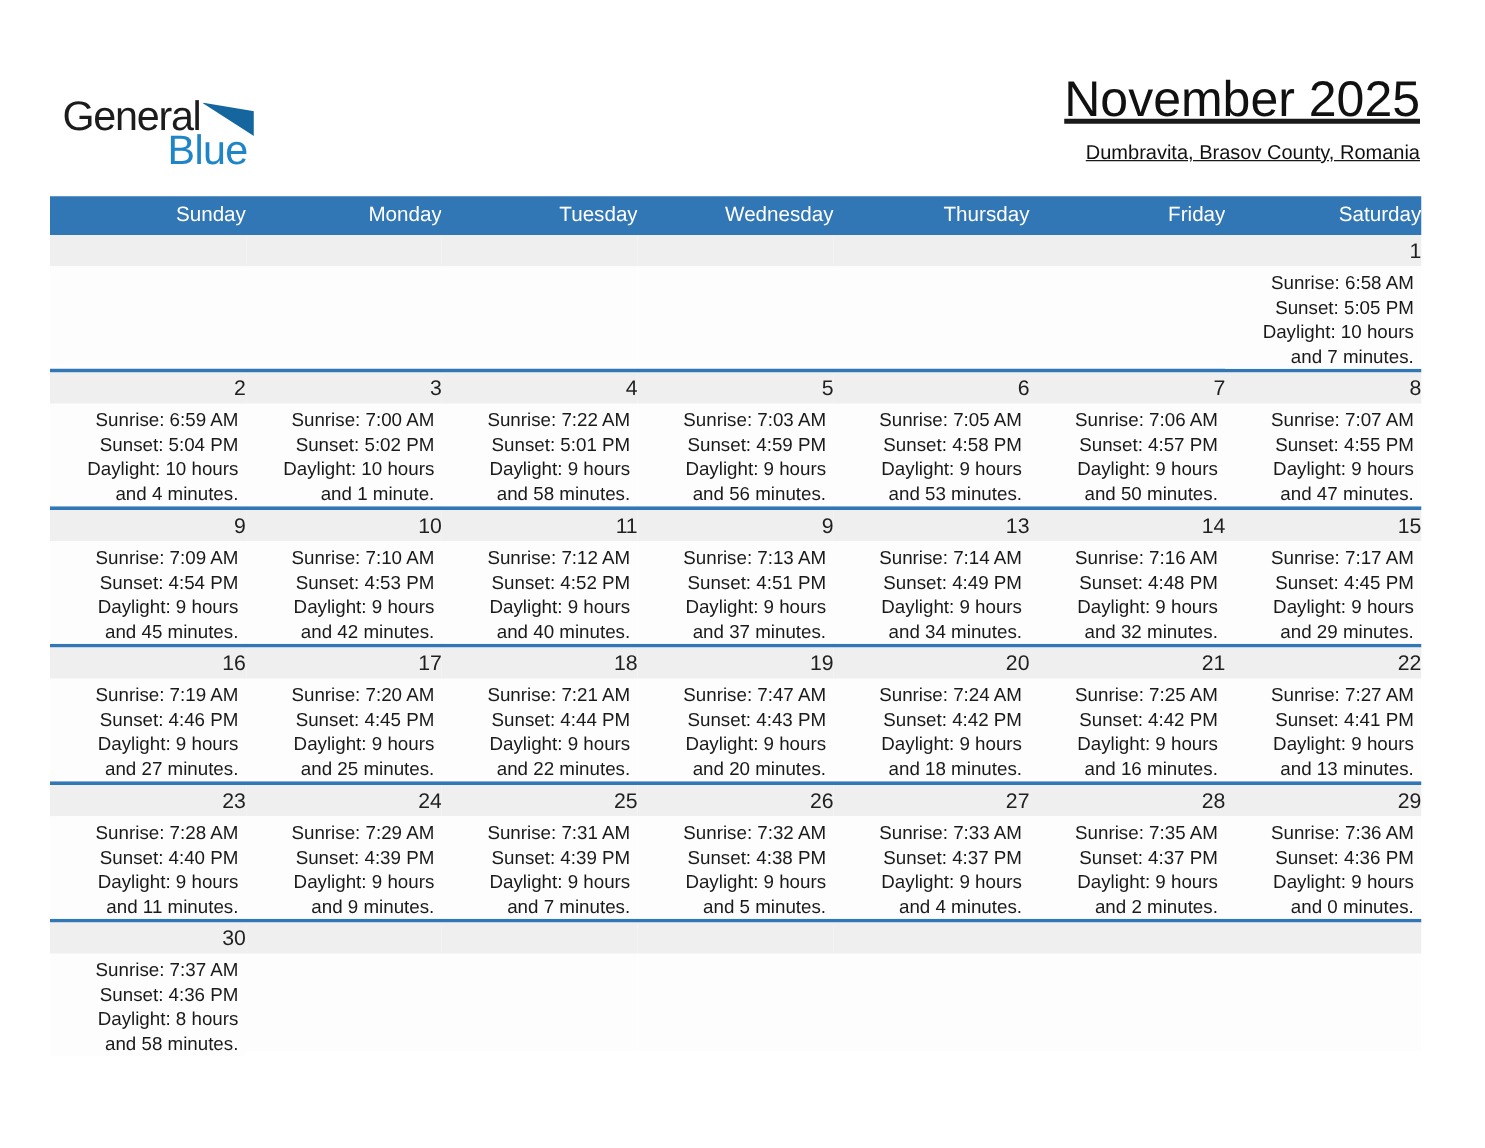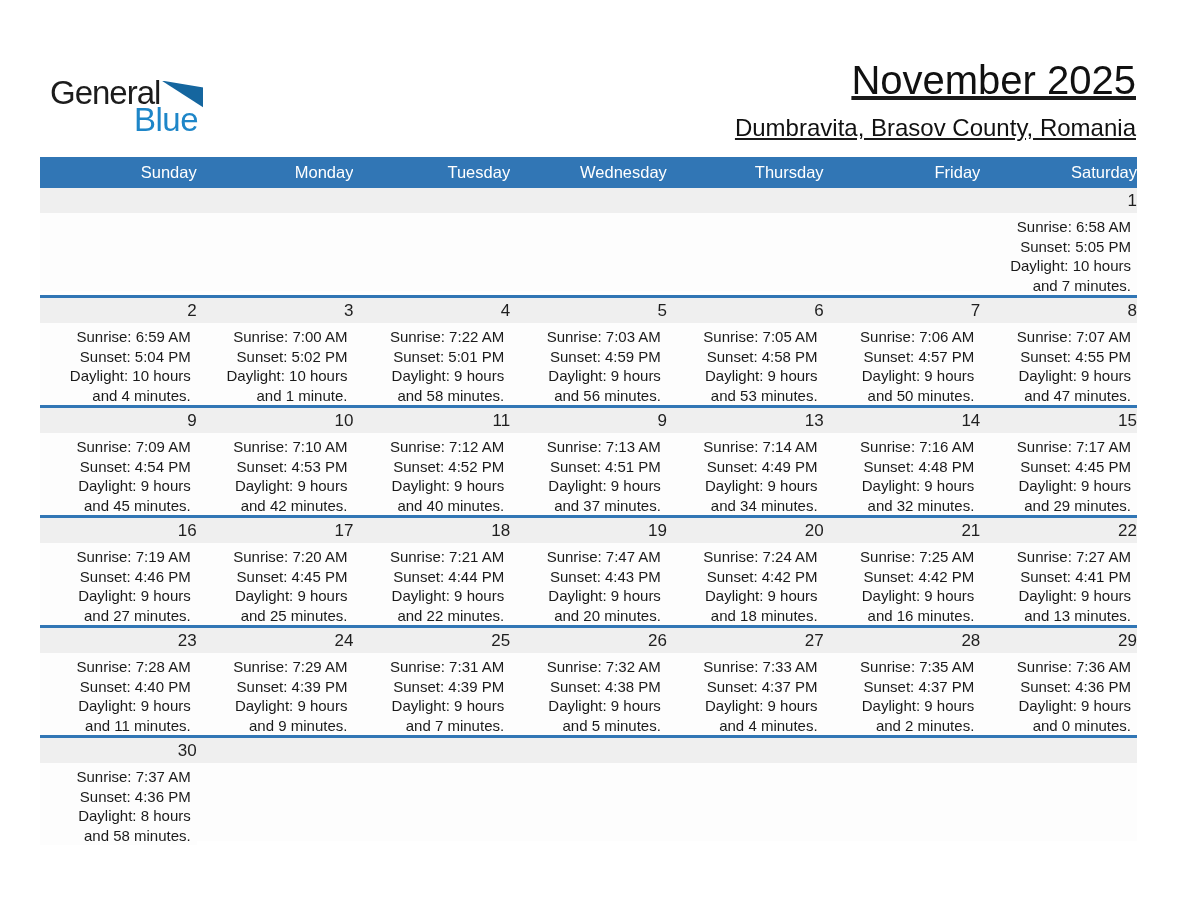--- a/index.html
+++ b/index.html
@@ -15,34 +15,34 @@
   html,body{margin:0;padding:0;}
   body{
     width:1188px;height:918px;background:#ffffff;
     font-family:"Liberation Sans","DejaVu Sans",sans-serif;
     color:var(--text);
   }
   .page{position:relative;width:1188px;height:918px;background:#fff;overflow:hidden;}
 
   
   .logo{position:absolute;left:50px;top:76px;}
-  .logo-top{display:flex;align-items:center;}
+  .logo-top{display:flex;align-items:flex-end;}
   .logo-general{font-size:33px;line-height:1;color:#1c1c1c;letter-spacing:-1px;}
   .logo-triangle{
     width:42px;height:27px;margin-left:1px;margin-top:3px;
     background:var(--logo-triangle);
     clip-path:polygon(0 0,100% 26%,100% 100%);
   }
   .logo-blue{
     font-size:33px;line-height:1;color:var(--logo-blue);
     margin-top:-6px;margin-left:84px;letter-spacing:-0.5px;
   }
   .titles{position:absolute;right:52px;top:58px;text-align:right;text-decoration:underline;}
   .month-title{margin:0;font-size:40px;font-weight:400;color:#111;line-height:1.1;}
-  .location-subtitle{margin-top:12px;font-size:24px;font-weight:400;color:#111;}
+  .location-subtitle{margin-top:12px;font-size:16px;font-weight:400;color:#111;}
 
   
   .calendar{position:absolute;left:40px;top:157px;width:1097px;text-align:right;}
   .weekday-row{display:flex;background:var(--accent);height:31px;align-items:center;}
   .weekday-cell{flex:1 1 0;color:var(--header-text);font-size:16.5px;padding-left:17px;
     white-space:nowrap;overflow:hidden;}
   .week-row{display:flex;}
   .week-row.with-sep{border-top:3px solid var(--accent);}
   .day-cell{flex:1 1 0;display:flex;flex-direction:column;}
   .day-number{

